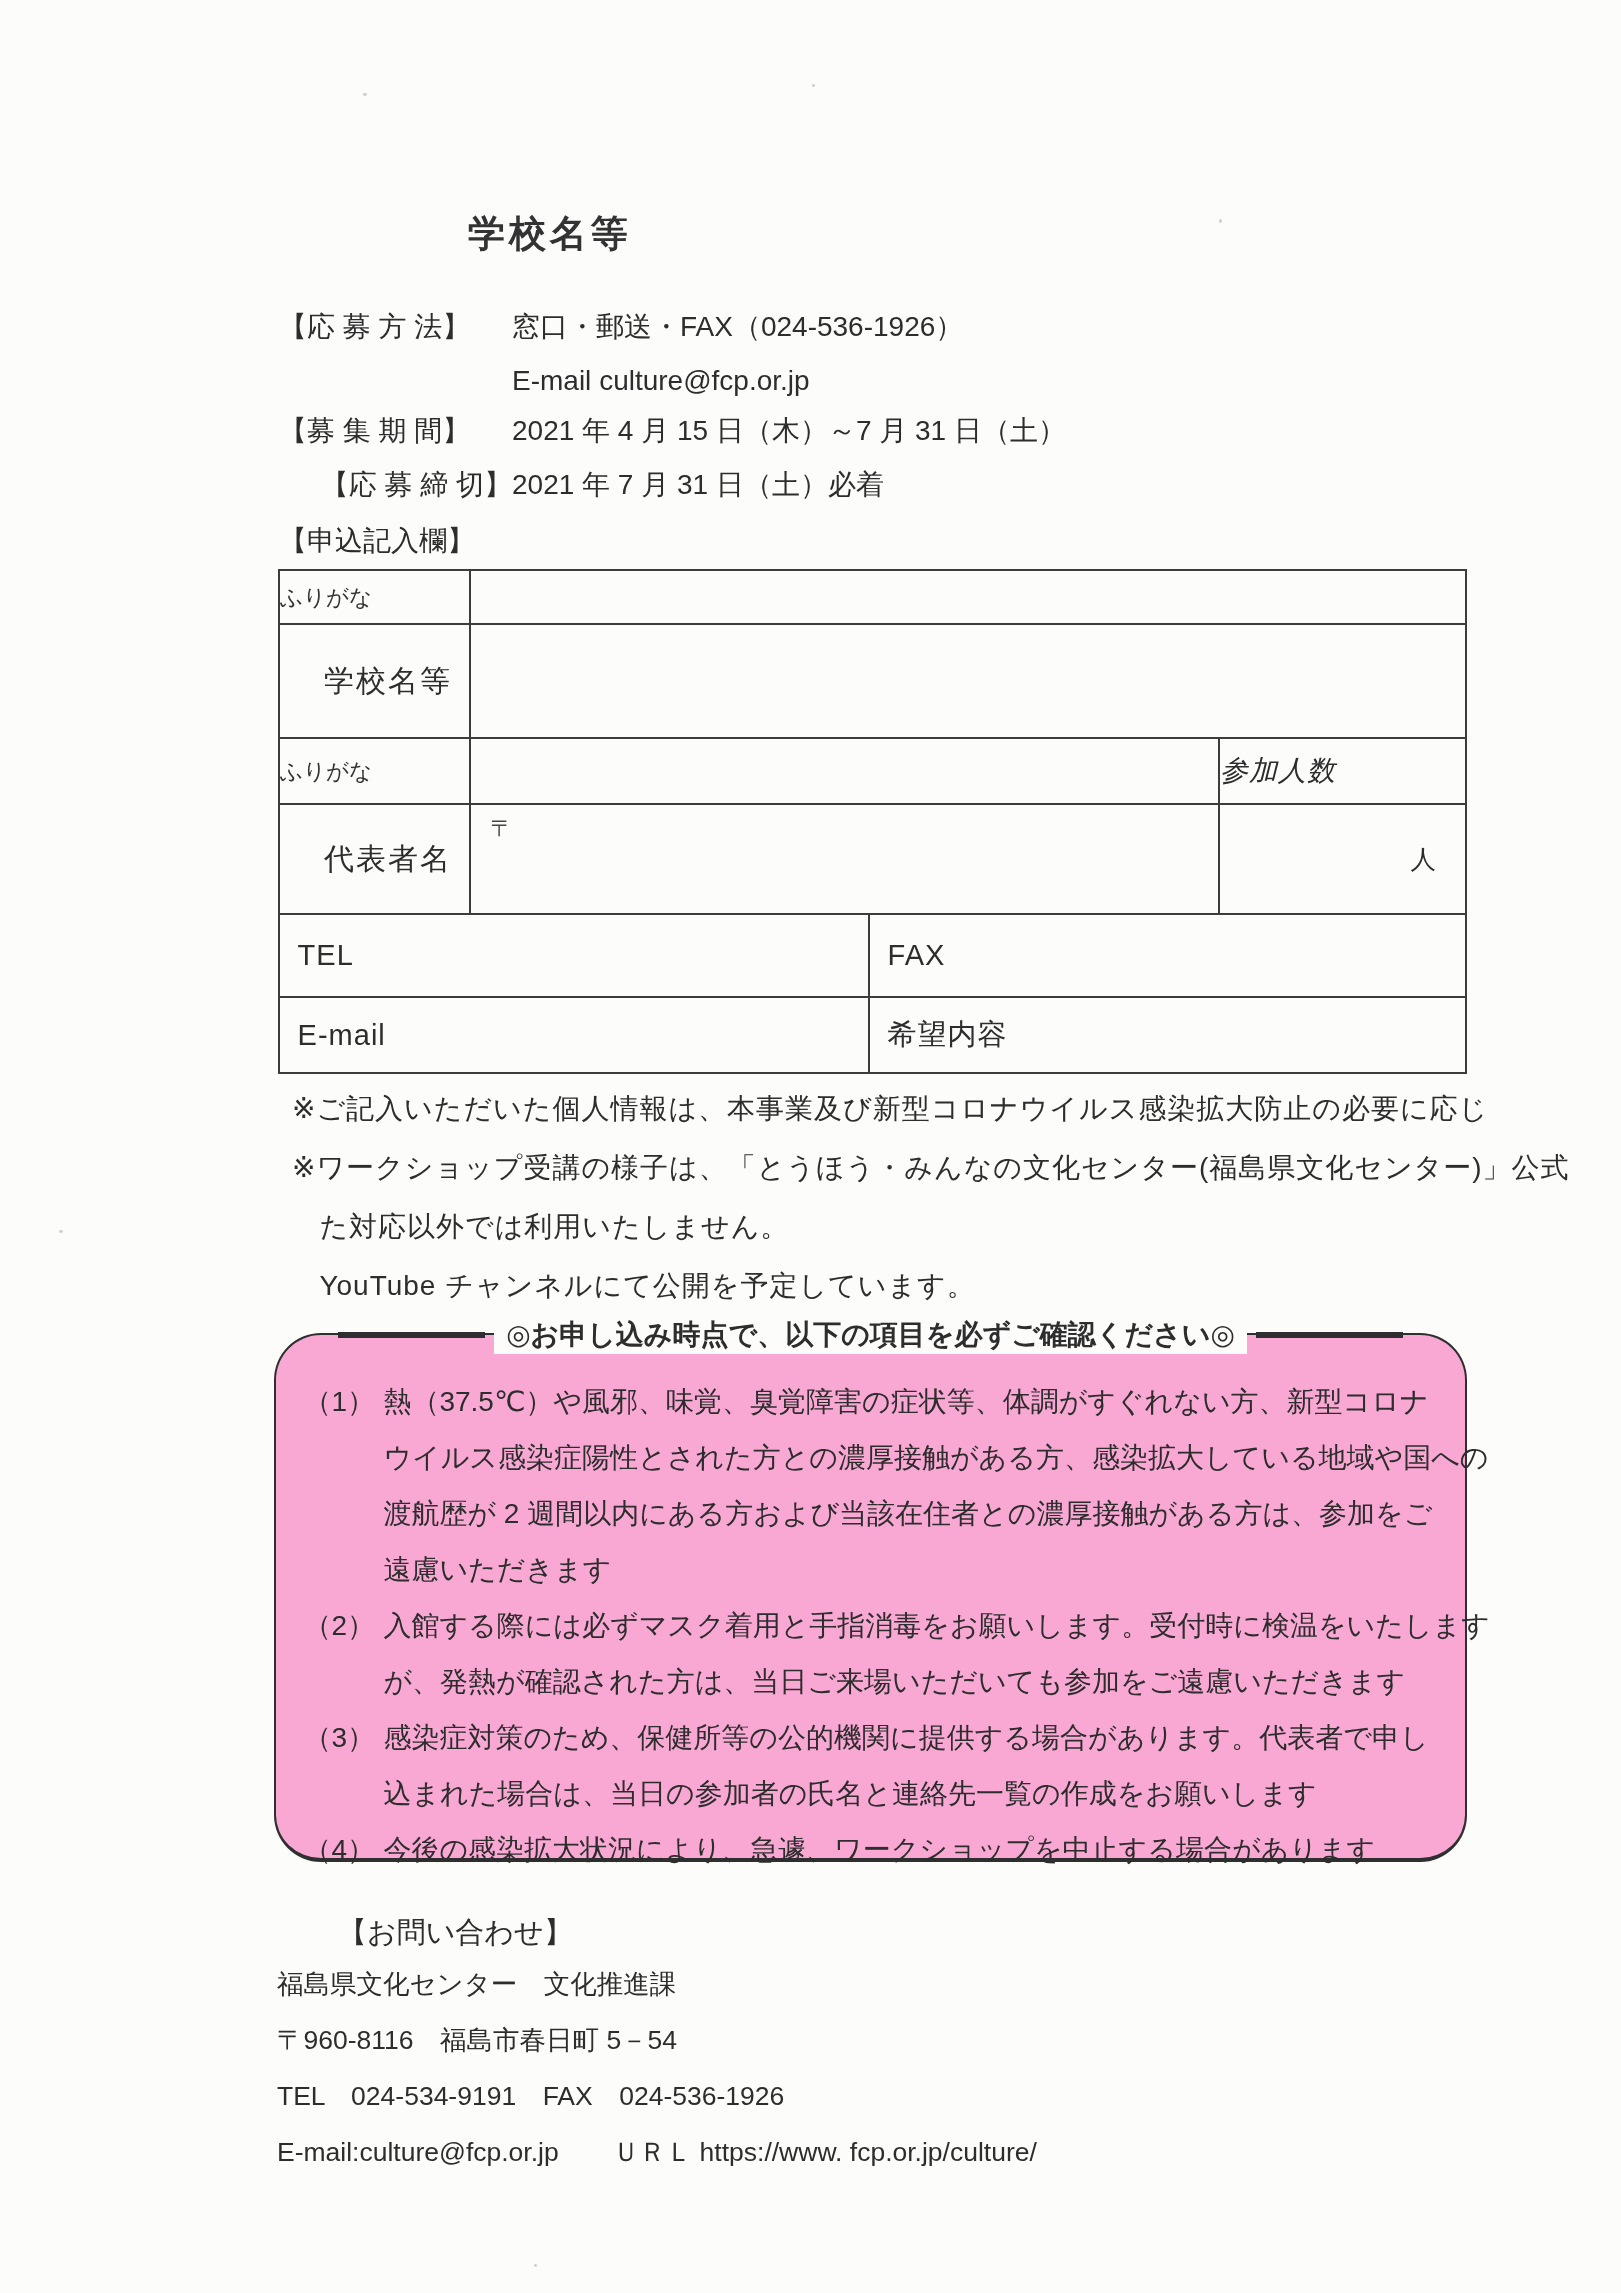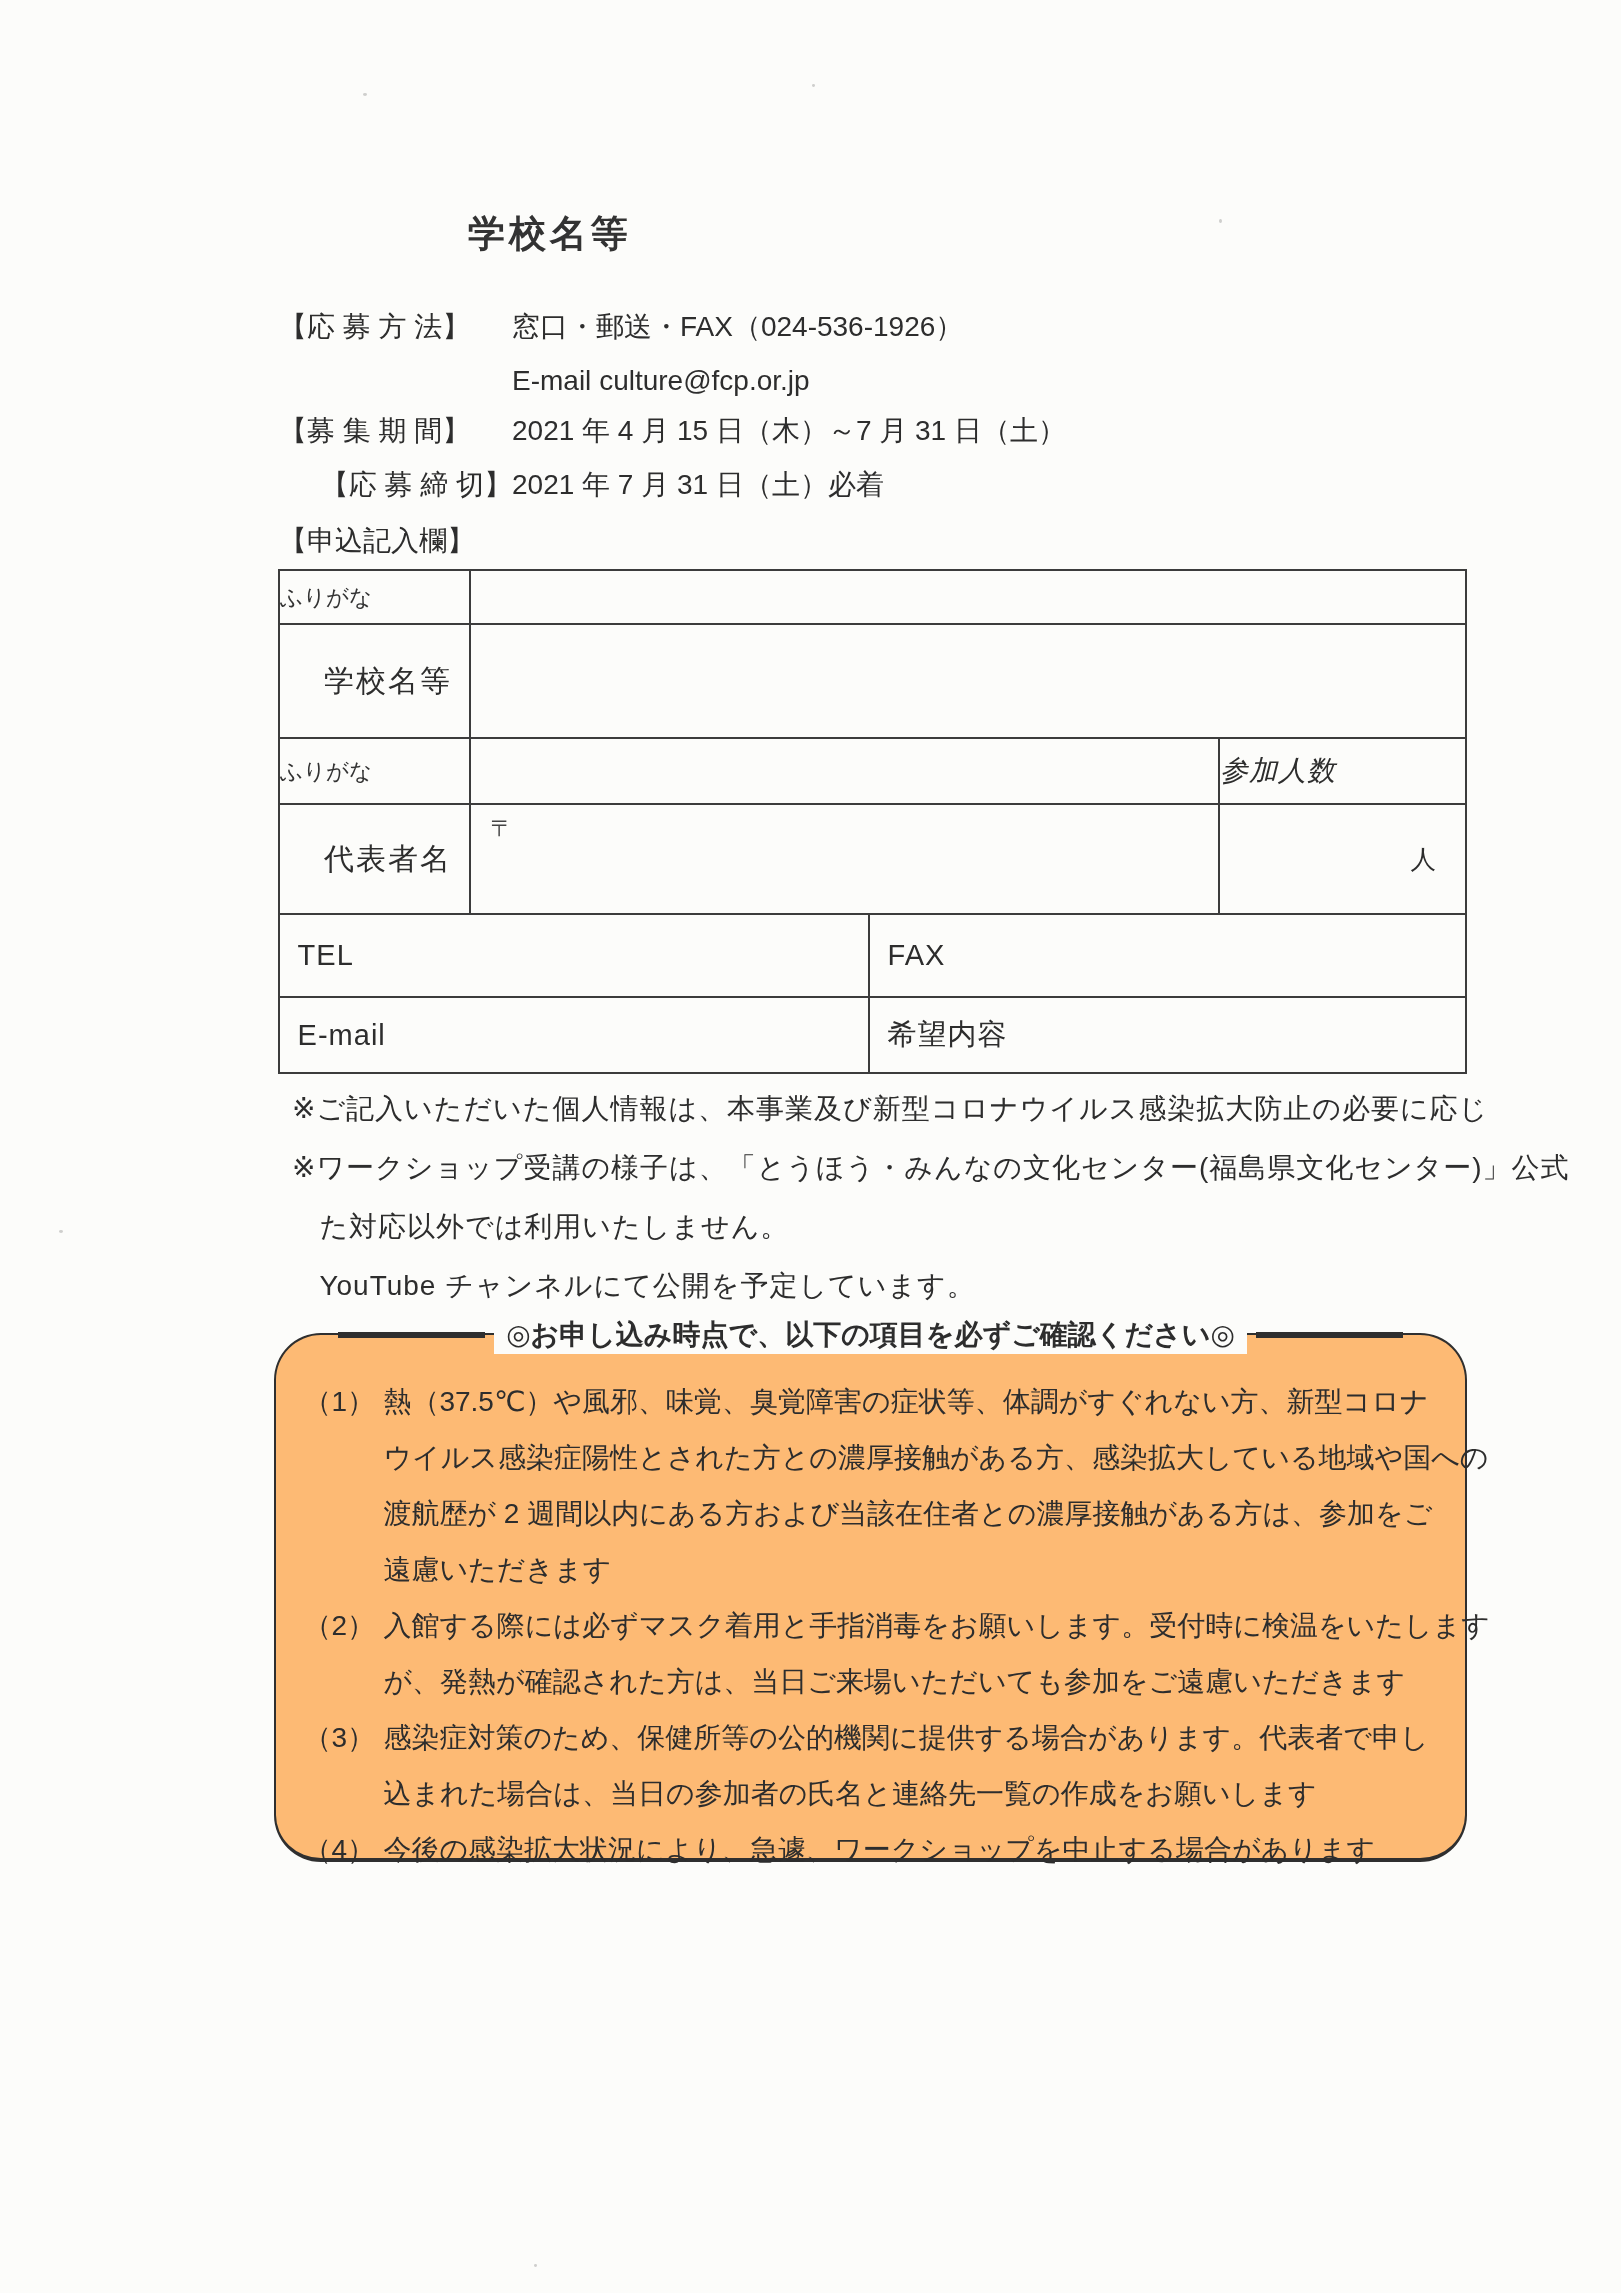--- a/index.html
+++ b/index.html
@@ -61,21 +61,21 @@
   .notes{position:absolute;left:292px;top:1079px;font-size:28px;letter-spacing:1px;color:#2d2d2d;}
   .note-line{height:59px;line-height:59px;white-space:nowrap;}
   .note-line.cont{margin-left:27.4px;}
   
   .confirm-box{
     position:absolute;left:274px;top:1333px;
     width:1193px;height:529px;
     border:2.9px solid #2f2f2f;border-bottom-width:4.9px;
     border-radius:47px;
     box-sizing:border-box;
-    background:#fdba74;
+    background:#f9a8d4;
   }
   .confirm-legend{
     position:absolute;top:-21.6px;left:0;right:0;
     display:flex;justify-content:center;align-items:center;gap:9.8px;
     height:43px;
   }
   .legend-bar{width:147px;height:5.9px;background:#2f2f2f;flex:none;}
   .legend-text{
     background:#fcfcfa;padding:0 11.8px;
     font-size:28px;font-weight:bold;color:#2d2d2d;white-space:nowrap;
@@ -174,20 +174,29 @@
       <div class="ci-line cont">渡航歴が 2 週間以内にある方および当該在住者との濃厚接触がある方は、参加をご</div>
       <div class="ci-line cont">遠慮いただきます</div>
       <div class="ci-line"><span class="ci-marker">（2）</span><span>入館する際には必ずマスク着用と手指消毒をお願いします。受付時に検温をいたします</span></div>
       <div class="ci-line cont">が、発熱が確認された方は、当日ご来場いただいても参加をご遠慮いただきます</div>
       <div class="ci-line"><span class="ci-marker">（3）</span><span>感染症対策のため、保健所等の公的機関に提供する場合があります。代表者で申し</span></div>
       <div class="ci-line cont">込まれた場合は、当日の参加者の氏名と連絡先一覧の作成をお願いします</div>
       <div class="ci-line"><span class="ci-marker">（4）</span><span>今後の感染拡大状況により、急遽、ワークショップを中止する場合があります</span></div>
     </div>
   </div>
 
+  <div class="contact">
+    <div class="contact-header">【お問い合わせ】</div>
+    <div class="contact-line">福島県文化センター　文化推進課</div>
+    <div class="contact-line">〒960-8116　福島市春日町 5－54</div>
+    <div class="contact-line">TEL　024-534-9191　FAX　024-536-1926</div>
+    <div class="contact-line">
+      <span>E-mail:culture@fcp.or.jp</span><span class="url-part">ＵＲＬ https://www. fcp.or.jp/culture/</span>
+    </div>
+  </div>
 
   <div class="speck s1"></div>
   <div class="speck s2"></div>
   <div class="speck s3"></div>
   <div class="speck s4"></div>
   <div class="speck s5"></div>
 
 </div>
 
 

